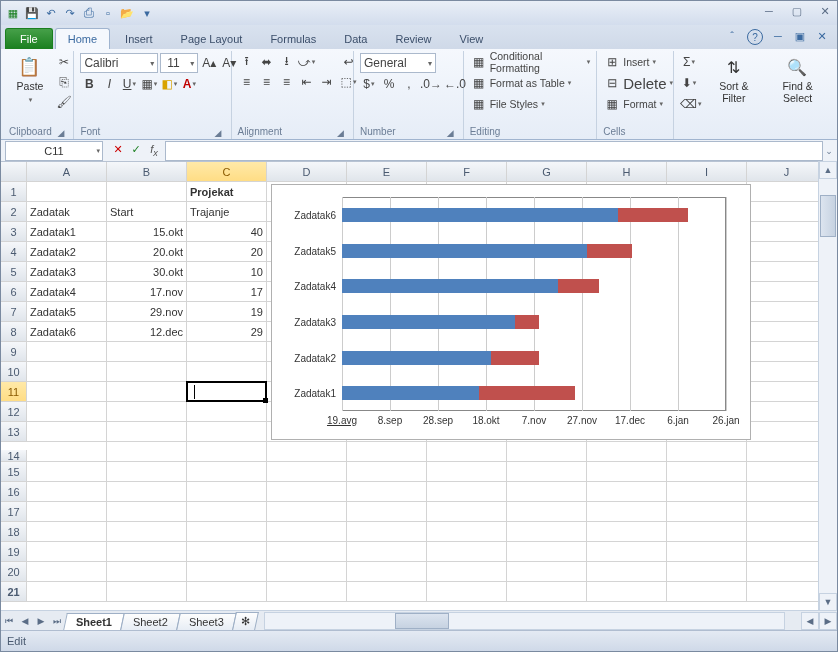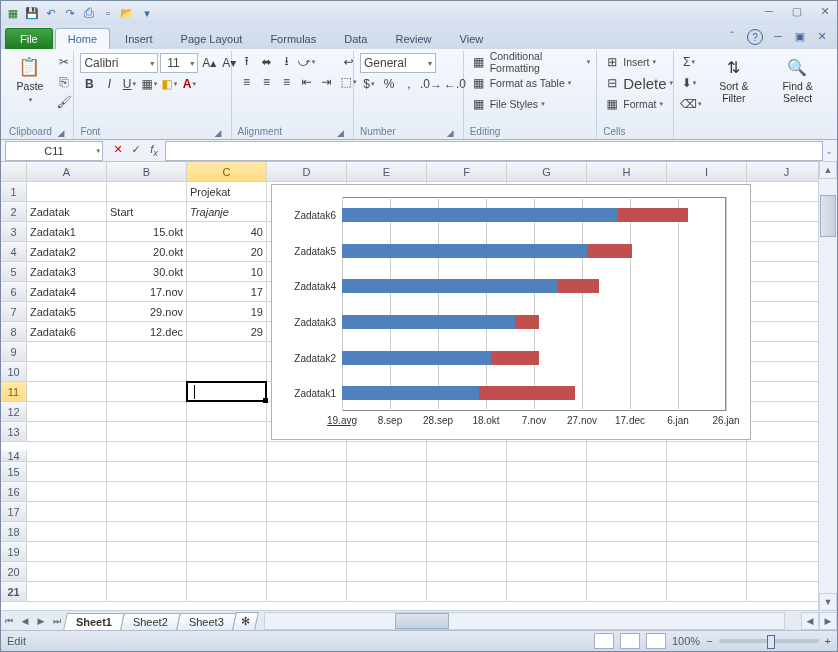--- a/index.html
+++ b/index.html
@@ -59,21 +59,21 @@
   .fx-input{flex:1;height:18px;border:1px solid #abb9cc;background:#fff;margin-right:14px;}
   .fx-expand{position:absolute;right:2px;width:12px;height:20px;display:flex;align-items:center;justify-content:center;color:#6b7d95;font-size:9px;}
   
   .grid-wrap{position:absolute;top:160px;left:0;right:0;bottom:40px;background:#fff;overflow:hidden;border-top:1px solid #b8c3d3;}
   .grid{display:grid;grid-template-columns:26px repeat(10,80px);grid-auto-rows:20px;}
   .colhdr,.rowhdr,.corner{background:linear-gradient(var(--grid-header-start),var(--grid-header-end));border-right:1px solid var(--grid-border);border-bottom:1px solid var(--grid-border);display:flex;align-items:center;justify-content:center;font-size:11px;color:#4a5a70;}
   .corner{grid-column:1;grid-row:1;}
   .colhdr.sel,.rowhdr.sel{background:linear-gradient(#ffe9a8,var(--sel-header));color:#8a5a00;}
   .cell{border-right:1px solid var(--grid-border);border-bottom:1px solid var(--grid-border);padding:0 3px;display:flex;align-items:center;font-size:11px;background:#fff;white-space:nowrap;overflow:visible;}
   .cell.right{justify-content:flex-end;}
-  .cell.bold{font-weight:normal;text-align:center;}
+  .cell.bold{font-weight:bold;text-align:center;}
   .selcell{position:absolute;border:2px solid var(--sel-cell-border);pointer-events:none;box-sizing:border-box;}
   .selcell::after{content:"";position:absolute;right:-3px;bottom:-3px;width:5px;height:5px;background:#000;}
   .caret{position:absolute;width:1px;height:14px;background:#000;}
   
   .chart{position:absolute;border:1px solid var(--chart-border);background:#fff;top:22px;left:270px;width:480px;height:256px;padding:10px 18px 4px 8px;box-sizing:border-box;}
   .plot{position:absolute;left:70px;right:24px;top:12px;bottom:28px;}
   .gridline{position:absolute;top:0;bottom:0;width:1px;background:#ccc;}
   .plot-border{position:absolute;left:0;right:0;top:0;bottom:0;border:1px solid #888;}
   .barrow{position:absolute;left:0;right:0;height:14px;display:flex;}
   .barrow .seg1{background:var(--bar1);height:100%;}
@@ -360,21 +360,21 @@
         <div class="cell" style="grid-area: 2 / 6;"></div>
         <div class="cell" style="grid-area: 2 / 7;"></div>
         <div class="cell" style="grid-area: 2 / 8;"></div>
         <div class="cell" style="grid-area: 2 / 9;"></div>
         <div class="cell" style="grid-area: 2 / 10;"></div>
         <div class="cell" style="grid-area: 2 / 11;"></div>
         <div class="cell" style="grid-area: 2 / 12;"></div>
         <div class="rowhdr" style="grid-area: 3 / 1;">2</div>
         <div class="cell" style="grid-area: 3 / 2;">Zadatak</div>
         <div class="cell" style="grid-area: 3 / 3;">Start</div>
-        <div class="cell" style="grid-area: 3 / 4; font-style: italic;">Trajanje</div>
+        <div class="cell" style="grid-area: 3 / 4;">Trajanje</div>
         <div class="cell" style="grid-area: 3 / 5;"></div>
         <div class="cell" style="grid-area: 3 / 6;"></div>
         <div class="cell" style="grid-area: 3 / 7;"></div>
         <div class="cell" style="grid-area: 3 / 8;"></div>
         <div class="cell" style="grid-area: 3 / 9;"></div>
         <div class="cell" style="grid-area: 3 / 10;"></div>
         <div class="cell" style="grid-area: 3 / 11;"></div>
         <div class="cell" style="grid-area: 3 / 12;"></div>
         <div class="rowhdr" style="grid-area: 4 / 1;">3</div>
         <div class="cell" style="grid-area: 4 / 2;">Zadatak1</div>
@@ -686,26 +686,15 @@
     </div>
     <div class="scrolltrack">
         <div class="thumb"></div>
       </div>
     <div class="scrollbtn">◀</div>
     <div class="scrollbtn">▶</div>
   </div>
 
   <div class="status">
     <span>Edit</span>
-    <div class="right">
-      <span class="viewbtn"></span>
-      <span class="viewbtn"></span>
-      <span class="viewbtn"></span>
-      <span>100%</span>
-      <span>−</span>
-      <div class="zoomtrack">
-          <div class="zthumb"></div>
-        </div>
-      <span>+</span>
-    </div>
   </div>
 
 </div>
 
 </body></html>

